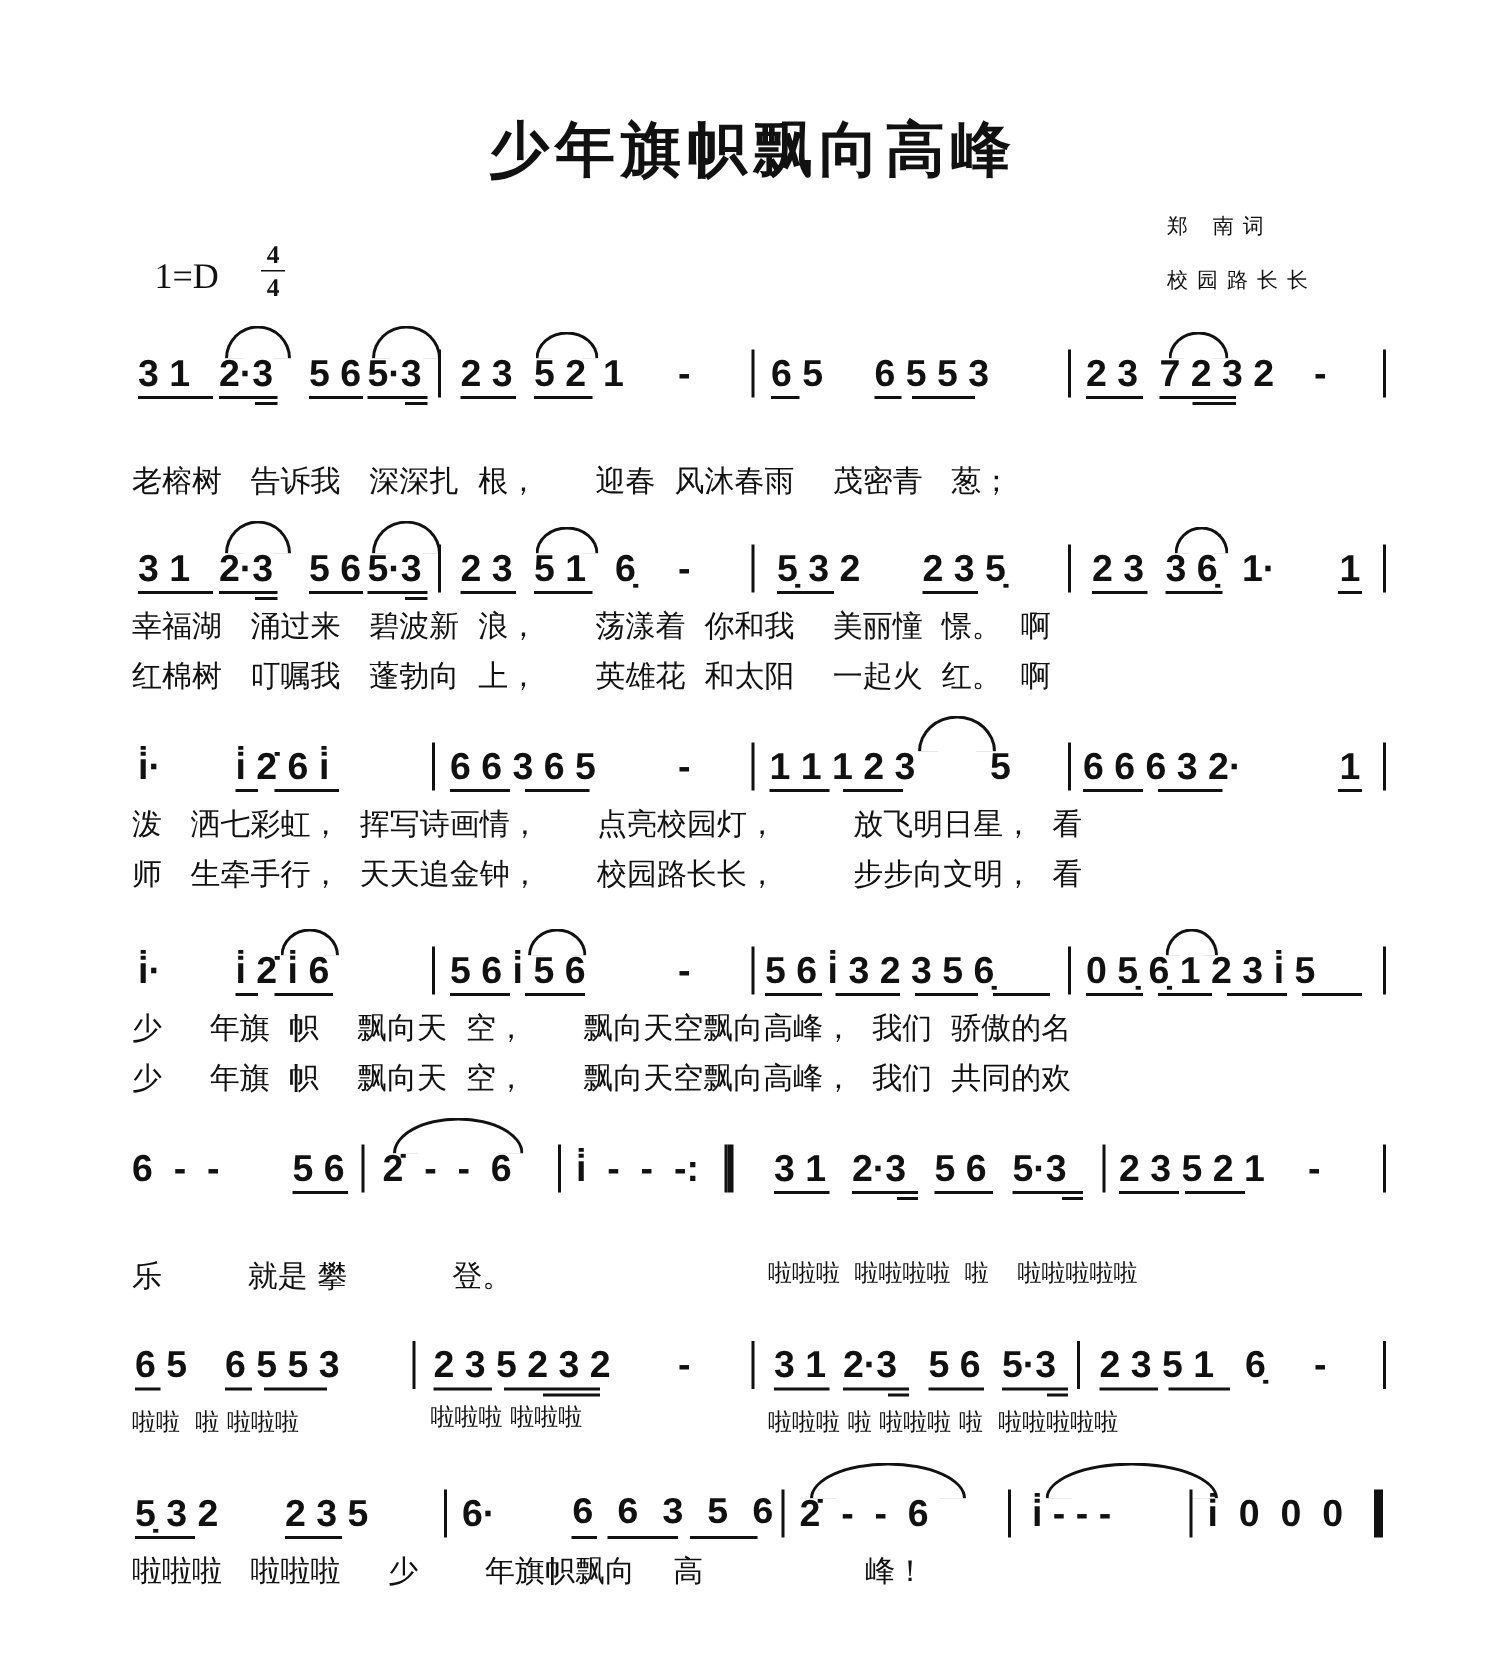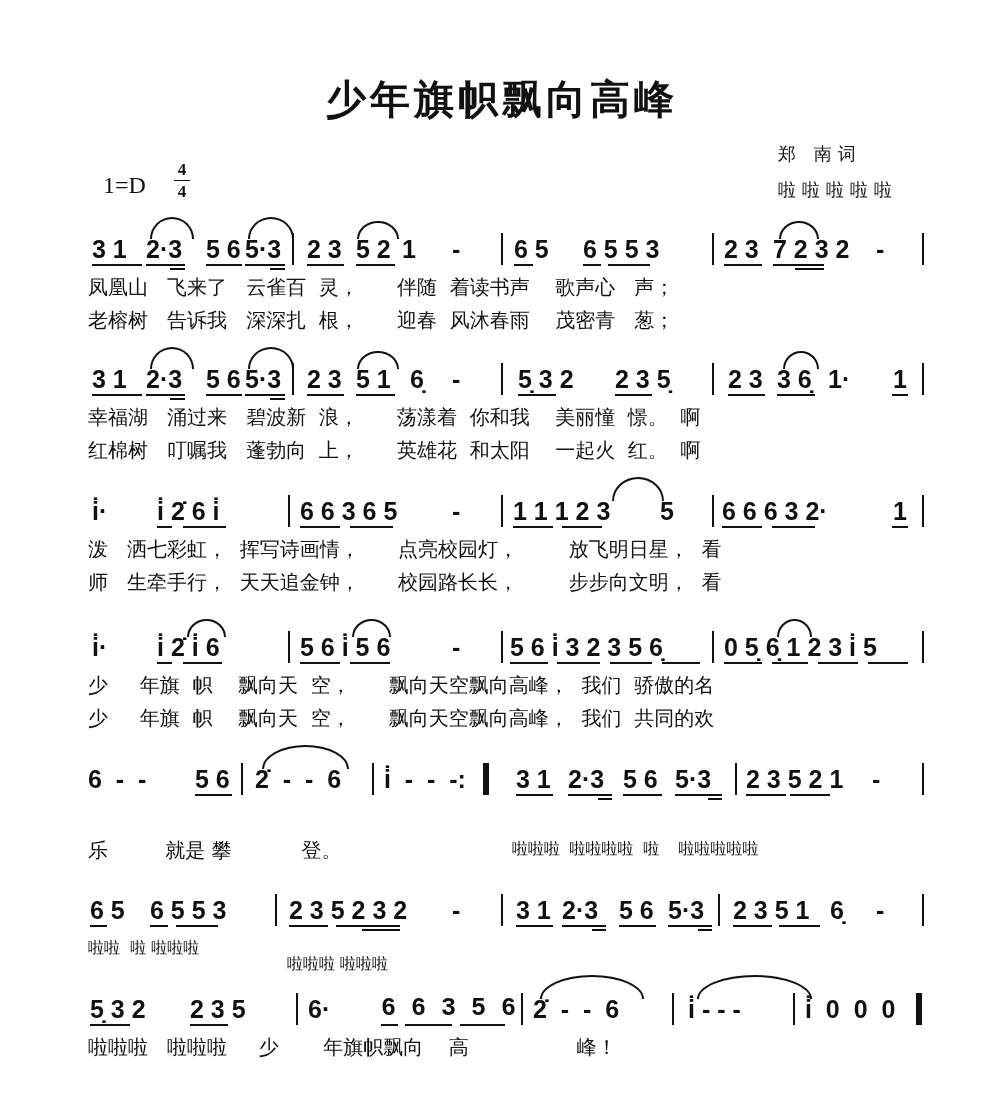--- a/index.html
+++ b/index.html
@@ -4,21 +4,21 @@
 <style>
   html, body { margin: 0; padding: 0; background: #ffffff; }
   body { width: 1004px; height: 1114px; position: relative; overflow: hidden;
          font-family: "DejaVu Sans", sans-serif; color: #111; }
   .title { position: absolute; left: 0; width: 1004px; top: 72px; text-align: center;
            font-family: "DejaVu Serif", serif; font-weight: bold; font-size: 40px; letter-spacing: 4px; }
   .key { position: absolute; left: 103px; top: 172px; font-family: "Liberation Serif", serif; font-size: 24px; }
   .meter { position: absolute; left: 174px; top: 160px; width: 16px; text-align: center;
            font-family: "Liberation Serif", serif; font-weight: bold; font-size: 17px; line-height: 19px; }
   .meter .line { border-top: 1.5px solid #111; margin: 1px 0; }
-  .credit { position: absolute; left: 778px; font-family: "DejaVu Serif", serif; font-size: 18px; letter-spacing: 6px; }
+  .credit { position: absolute; left: 778px; font-family: "DejaVu Serif", serif; font-size: 14px; letter-spacing: 6px; }
   .row { position: absolute; left: 0; width: 1004px; }
   .tok { position: absolute; white-space: pre; }
   .note { font-family: "Liberation Sans", sans-serif; font-weight: bold; font-size: 25px; line-height: 28px; }
   .lyr { font-family: "DejaVu Serif", serif; font-size: 20px; line-height: 24px; }
   .lyr.small { font-size: 16px; }
   .bar { position: absolute; width: 2px; height: 32px; background: #111; }
   .bar.double { width: 6px; border-left: 2px solid #111; border-right: 4px solid #111; background: transparent; box-sizing: border-box; }
   .ul { position: absolute; height: 2px; background: #111; }
   .slur { position: absolute; border: 2px solid #111; border-bottom: none; border-radius: 50% 50% 0 0 / 100% 100% 0 0; }
 </style>
@@ -26,21 +26,21 @@
 <body>
 
 <div class="title">少年旗帜飘向高峰</div>
 <div class="key">1=D</div>
 <div class="meter">
   <div>4</div>
   <div class="line"></div>
   <div>4</div>
 </div>
 <div class="credit" style="top:142px">郑  南词</div>
-<div class="credit" style="top:178px">啦啦啦啦啦</div>
+<div class="credit" style="top:178px">校园路长长</div>
 
 <div id="systems">
     <div class="row" style="top: 235px; height: 120px;">
       <div class="tok note" style="left: 92px; top: 0px;">3 1</div>
       <div class="tok note" style="left: 146px; top: 0px;">2·3</div>
       <div class="tok note" style="left: 206px; top: 0px;">5 6</div>
       <div class="tok note" style="left: 245px; top: 0px;">5·3</div>
       <div class="tok note" style="left: 307px; top: 0px;">2 3</div>
       <div class="tok note" style="left: 356px; top: 0px;">5 2</div>
       <div class="tok note" style="left: 402px; top: 0px;">1</div>
@@ -65,21 +65,20 @@
       <div class="ul" style="left: 514px; width: 19px; top: 29px;"></div>
       <div class="ul" style="left: 583px; width: 18px; top: 29px;"></div>
       <div class="ul" style="left: 608px; width: 42px; top: 29px;"></div>
       <div class="ul" style="left: 724px; width: 38px; top: 29px;"></div>
       <div class="ul" style="left: 773px; width: 51px; top: 29px;"></div>
       <div class="ul" style="left: 795px; width: 29px; top: 33px;"></div>
       <div class="slur" style="left: 150px; width: 40px; height: 20px; top: -18px;"></div>
       <div class="slur" style="left: 248px; width: 42px; height: 20px; top: -18px;"></div>
       <div class="slur" style="left: 357px; width: 38px; height: 16px; top: -14px;"></div>
       <div class="slur" style="left: 779px; width: 36px; height: 16px; top: -14px;"></div>
-      <div class="tok lyr" style="left: 88px; top: 40px;">凤凰山   飞来了   云雀百  灵，      伴随  着读书声    歌声心   声；</div>
       <div class="tok lyr" style="left: 88px; top: 73px;">老榕树   告诉我   深深扎  根，      迎春  风沐春雨    茂密青   葱；</div>
     </div>
     <div class="row" style="top: 365px; height: 120px;">
       <div class="tok note" style="left: 92px; top: 0px;">3 1</div>
       <div class="tok note" style="left: 146px; top: 0px;">2·3</div>
       <div class="tok note" style="left: 206px; top: 0px;">5 6</div>
       <div class="tok note" style="left: 245px; top: 0px;">5·3</div>
       <div class="tok note" style="left: 307px; top: 0px;">2 3</div>
       <div class="tok note" style="left: 356px; top: 0px;">5 1</div>
       <div class="tok note" style="left: 410px; top: 0px;">6̣</div>
@@ -222,21 +221,22 @@
       <div class="ul" style="left: 362px; width: 38px; top: 33px;"></div>
       <div class="ul" style="left: 516px; width: 37px; top: 29px;"></div>
       <div class="ul" style="left: 562px; width: 44px; top: 29px;"></div>
       <div class="ul" style="left: 592px; width: 14px; top: 33px;"></div>
       <div class="ul" style="left: 619px; width: 37px; top: 29px;"></div>
       <div class="ul" style="left: 668px; width: 44px; top: 29px;"></div>
       <div class="ul" style="left: 698px; width: 14px; top: 33px;"></div>
       <div class="ul" style="left: 733px; width: 39px; top: 29px;"></div>
       <div class="ul" style="left: 779px; width: 41px; top: 29px;"></div>
       <div class="tok lyr small" style="left: 88px; top: 40px;">啦啦  啦 啦啦啦</div>
-      <div class="tok lyr small" style="left: 287px; top: 56px;">啦啦啦 啦啦啦</div>
+      <div class="tok lyr small" style="left: 287px; top: 37px;">啦啦啦 啦啦啦</div>
+      <div class="tok lyr small" style="left: 512px; top: 40px;">啦啦啦 啦 啦啦啦 啦  啦啦啦啦啦</div>
     </div>
     <div class="row" style="top: 995px; height: 120px;">
       <div class="tok note" style="left: 90px; top: 0px;">5̣ 3 2</div>
       <div class="tok note" style="left: 190px; top: 0px;">2 3 5</div>
       <div class="tok note" style="left: 308px; top: 0px;">6·</div>
       <div class="tok note" style="left: 381px; top: 0px; font-family: Liberation Mono, monospace;">6 6 3 5 6</div>
       <div class="tok note" style="left: 533px; top: 0px;">2̇  -  -  6</div>
       <div class="tok note" style="left: 688px; top: 0px;">i̇ - - -</div>
       <div class="tok note" style="left: 805px; top: 0px;">i̇  0  0  0</div>
       <div class="bar" style="left: 296px; top: -2px;"></div>

